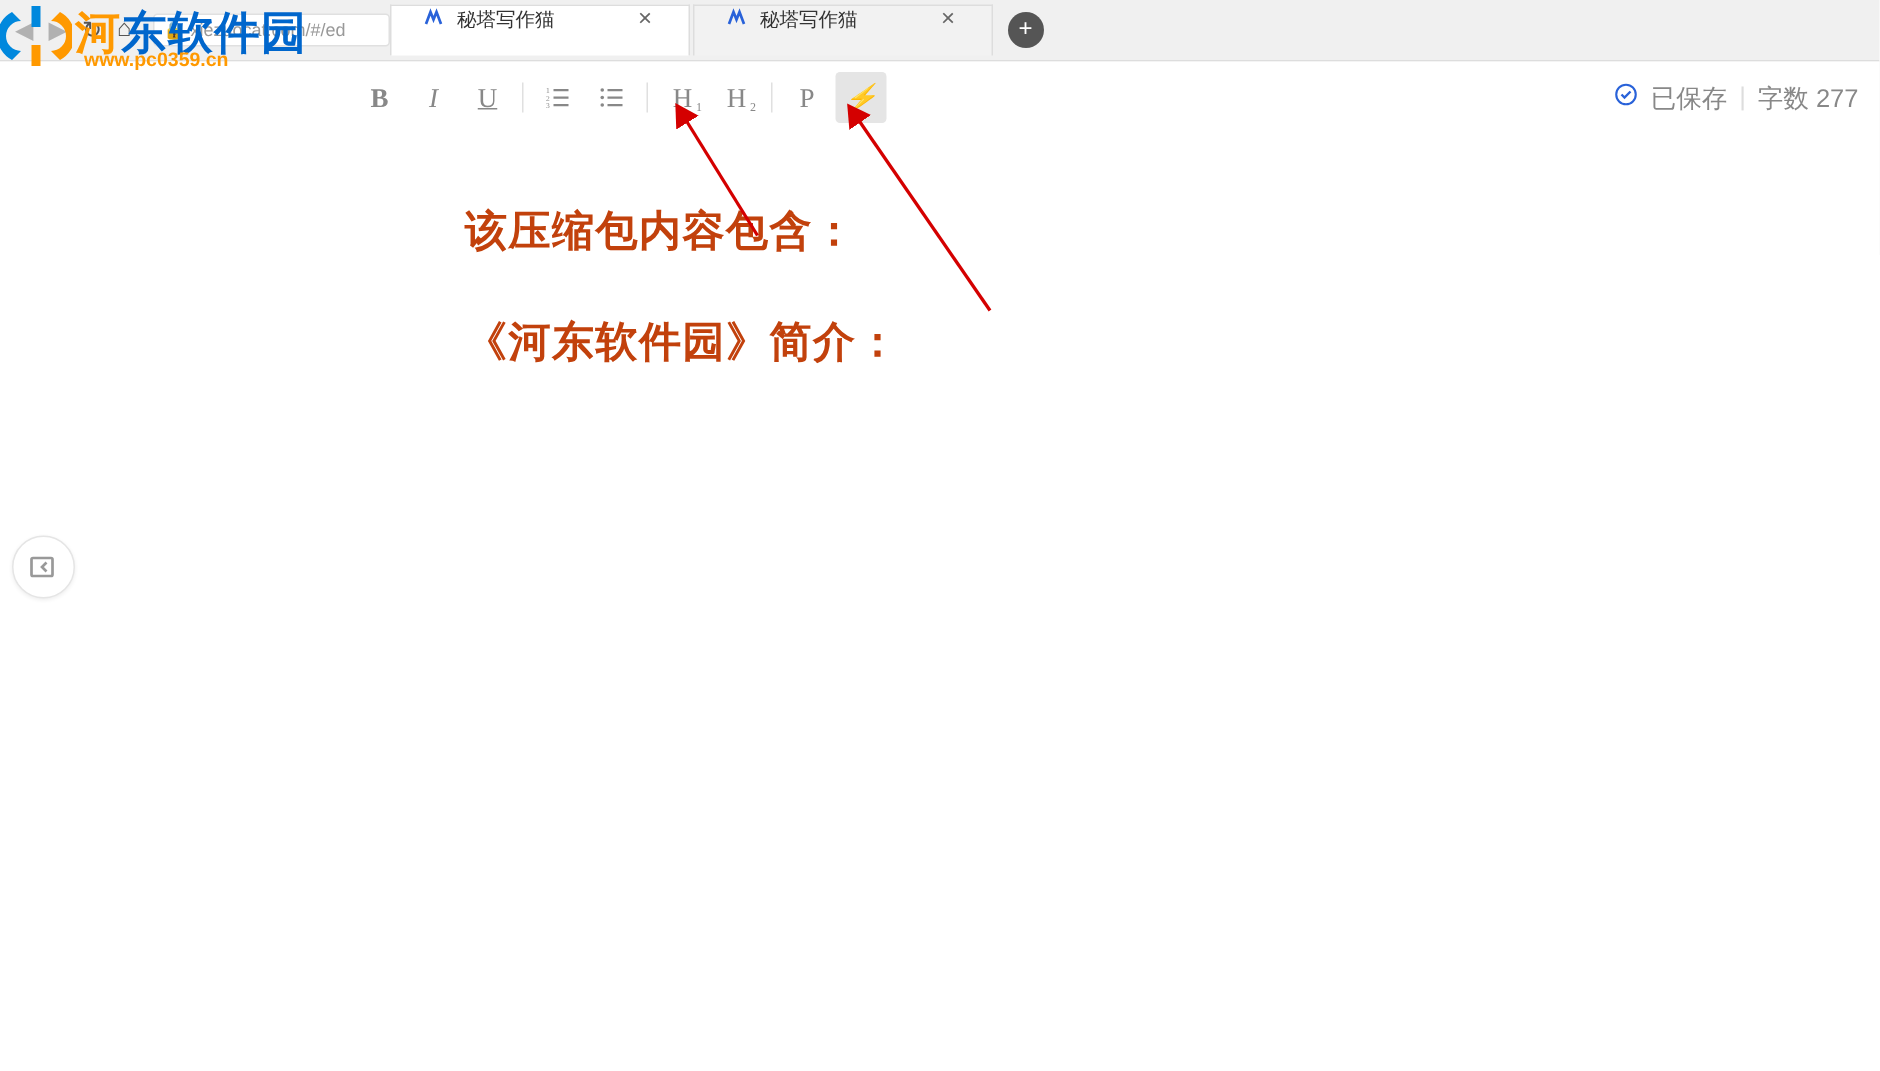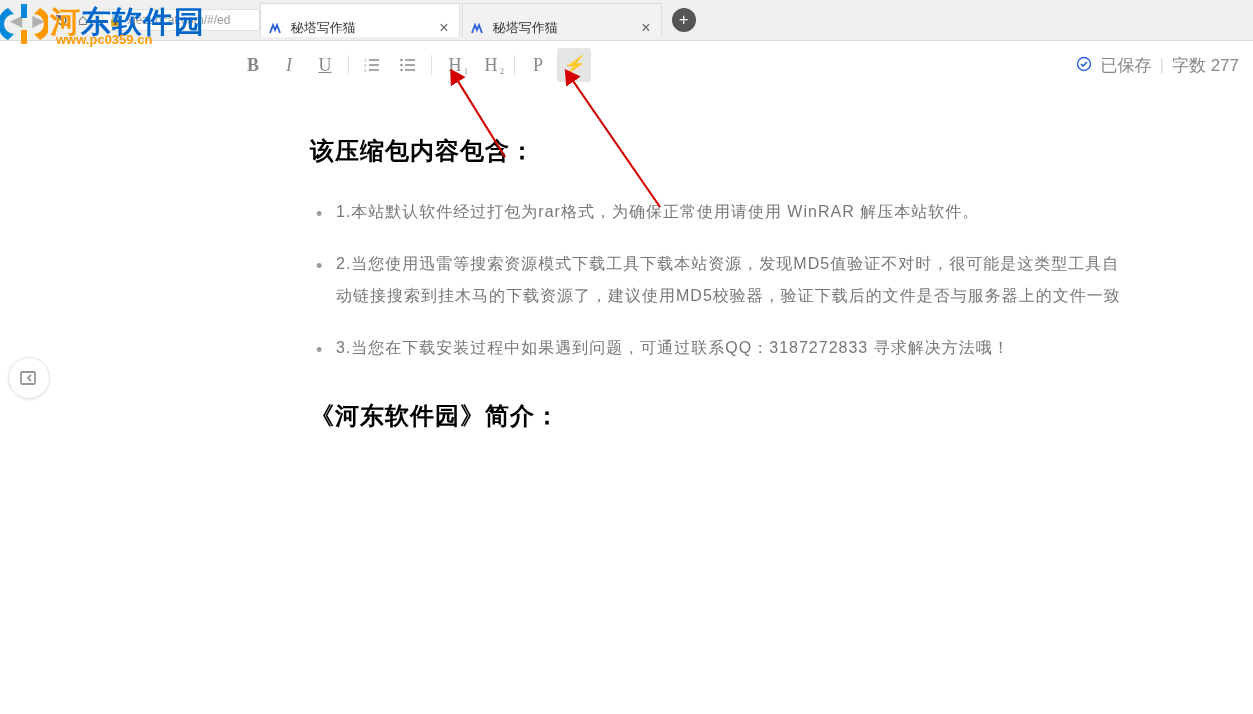--- a/index.html
+++ b/index.html
@@ -2,42 +2,42 @@
 <html><head>
 <meta charset="utf-8">
 <style>
 * { margin: 0; padding: 0; box-sizing: border-box; }
 body { font-family: -apple-system, "PingFang SC", "Microsoft YaHei", sans-serif; background: #f5f5f5; overflow: hidden; width: 1253px; height: 714px; position: relative; }
 .browser-bar { height: 41px; background: #f0f0f0; display: flex; align-items: center; border-bottom: 1px solid #ddd; }
 .browser-icons { display: flex; align-items: center; gap: 10px; padding: 0 10px; color: #555; }
 .browser-icons span { font-size: 16px; cursor: pointer; }
 .url-bar { flex: 0 0 auto; margin-left: 4px; padding: 3px 6px; font-size: 12px; color: #999; width: 158px; border: 1px solid #e0e0e0; border-radius: 3px; background: #fff; overflow: hidden; white-space: nowrap; }
 .tabs { display: flex; align-items: center; height: 100%; }
-.tab { display: flex; align-items: flex-end; height: 34px; padding: 0 6px; background: #fff; border: 1px solid #ddd; border-bottom: none; margin-right: 2px; min-width: 200px; position: relative; cursor: pointer; }
+.tab { display: flex; align-items: flex-start; height: 34px; padding: 0 20px; background: #fff; border: 1px solid #ddd; border-bottom: none; margin-right: 2px; min-width: 200px; position: relative; cursor: pointer; }
 .tab.inactive { background: #f2f2f2; }
 .tab-favicon { width: 16px; height: 16px; margin-right: 8px; display: flex; align-items: center; justify-content: center; font-size: 10px; color: #2962d9; font-weight: bold; }
 .tab-title { font-size: 13px; color: #333; flex: 1; }
 .tab-close { font-size: 16px; color: #666; cursor: pointer; padding: 0 4px; }
 .tab-add { width: 24px; height: 24px; background: #555; color: #fff; border-radius: 50%; display: flex; align-items: center; justify-content: center; font-size: 16px; margin-left: 8px; cursor: pointer; }
 .watermark { position: absolute; top: 0px; left: 0px; z-index: 100; pointer-events: none; }
 .wm-logo { width: 48px; height: 48px; position: absolute; top: 0; left: 0; }
 .wm-text1 { position: absolute; left: 50px; top: 2px; font-size: 30px; font-weight: bold; color: #0066cc; letter-spacing: 1px; white-space: nowrap; font-family: Liberation Sans, sans-serif; }
 .wm-text1 .orange { color: #ff9900; }
 .wm-text2 { position: absolute; left: 56px; top: 32px; font-size: 13px; color: #ff9900; font-weight: bold; }
 .content-area { position: absolute; top: 41px; left: 0; right: 0; bottom: 0; background: #fff; }
 .toolbar { height: 48px; display: flex; align-items: center; padding: 0 14px; }
 .tb-left { display: flex; align-items: center; gap: 2px; margin-left: 222px; }
 .tb-btn { width: 34px; height: 34px; display: flex; align-items: center; justify-content: center; color: #888; font-size: 18px; cursor: pointer; border-radius: 3px; font-family: Georgia, serif; position: relative; }
 .tb-btn.active { background: #e5e5e5; color: #555; }
 .tb-btn .sub { font-size: 8px; position: absolute; bottom: 6px; right: 4px; }
 .tb-sep { width: 1px; height: 20px; background: #e0e0e0; margin: 0 4px; }
 .tb-right { margin-left: auto; display: flex; align-items: center; gap: 8px; font-size: 17px; color: #888; }
 .save-icon { color: #2962d9; font-size: 15px; }
 .doc { padding: 40px 130px 20px 310px; color: #555; font-size: 16px; line-height: 1.8; }
-.doc h2 { font-size: 24px; color: #000000; font-weight: bold; margin-bottom: 24px; letter-spacing: 1px; }
+.doc h2 { font-size: 28px; color: #c2410c; font-weight: bold; margin-bottom: 24px; letter-spacing: 1px; }
 .doc ul { list-style: none; margin-bottom: 30px; }
 .doc li { position: relative; padding-left: 26px; margin-bottom: 20px; color: #777; line-height: 2; letter-spacing: 1px; }
 .doc li::before { content: "•"; position: absolute; left: 6px; top: 0; color: #999; font-size: 18px; }
 .sidebar-btn { position: absolute; left: 8px; top: 50%; transform: translateY(-50%); width: 42px; height: 42px; background: #fff; border: 1px solid #e5e5e5; border-radius: 50%; display: flex; align-items: center; justify-content: center; color: #888; font-size: 20px; cursor: pointer; box-shadow: 0 1px 3px rgba(0,0,0,0.08); }
 .arrow { position: absolute; pointer-events: none; z-index: 50; }
 .arrow svg { overflow: visible; }
 .lightning { font-style: italic; font-weight: bold; }
 </style>
 </head>
 <body>
@@ -136,25 +136,20 @@
           </svg>
       </span>
       <span>已保存</span>
       <span style="color:#ddd">|</span>
       <span><span>字数</span> <span>277</span></span>
     </div>
   </div>
 
   <div class="doc">
     <h2>该压缩包内容包含：</h2>
-    <ul>
-      <li>1.本站默认软件经过打包为rar格式，为确保正常使用请使用 WinRAR 解压本站软件。</li>
-      <li>2.当您使用迅雷等搜索资源模式下载工具下载本站资源，发现MD5值验证不对时，很可能是这类型工具自动链接搜索到挂木马的下载资源了，建议使用MD5校验器，验证下载后的文件是否与服务器上的文件一致</li>
-      <li>3.当您在下载安装过程中如果遇到问题，可通过联系QQ：3187272833 寻求解决方法哦！</li>
-    </ul>
     <h2>《河东软件园》简介：</h2>
   </div>
 
   <div class="sidebar-btn">
     <svg width="20" height="20" viewBox="0 0 20 20" stroke="#999" stroke-width="1.8" fill="none">
         <rect x="2" y="4" width="14" height="12" rx="1"></rect>
         <path d="M12 7 L9 10 L12 13"></path>
       </svg>
   </div>
 </div>

